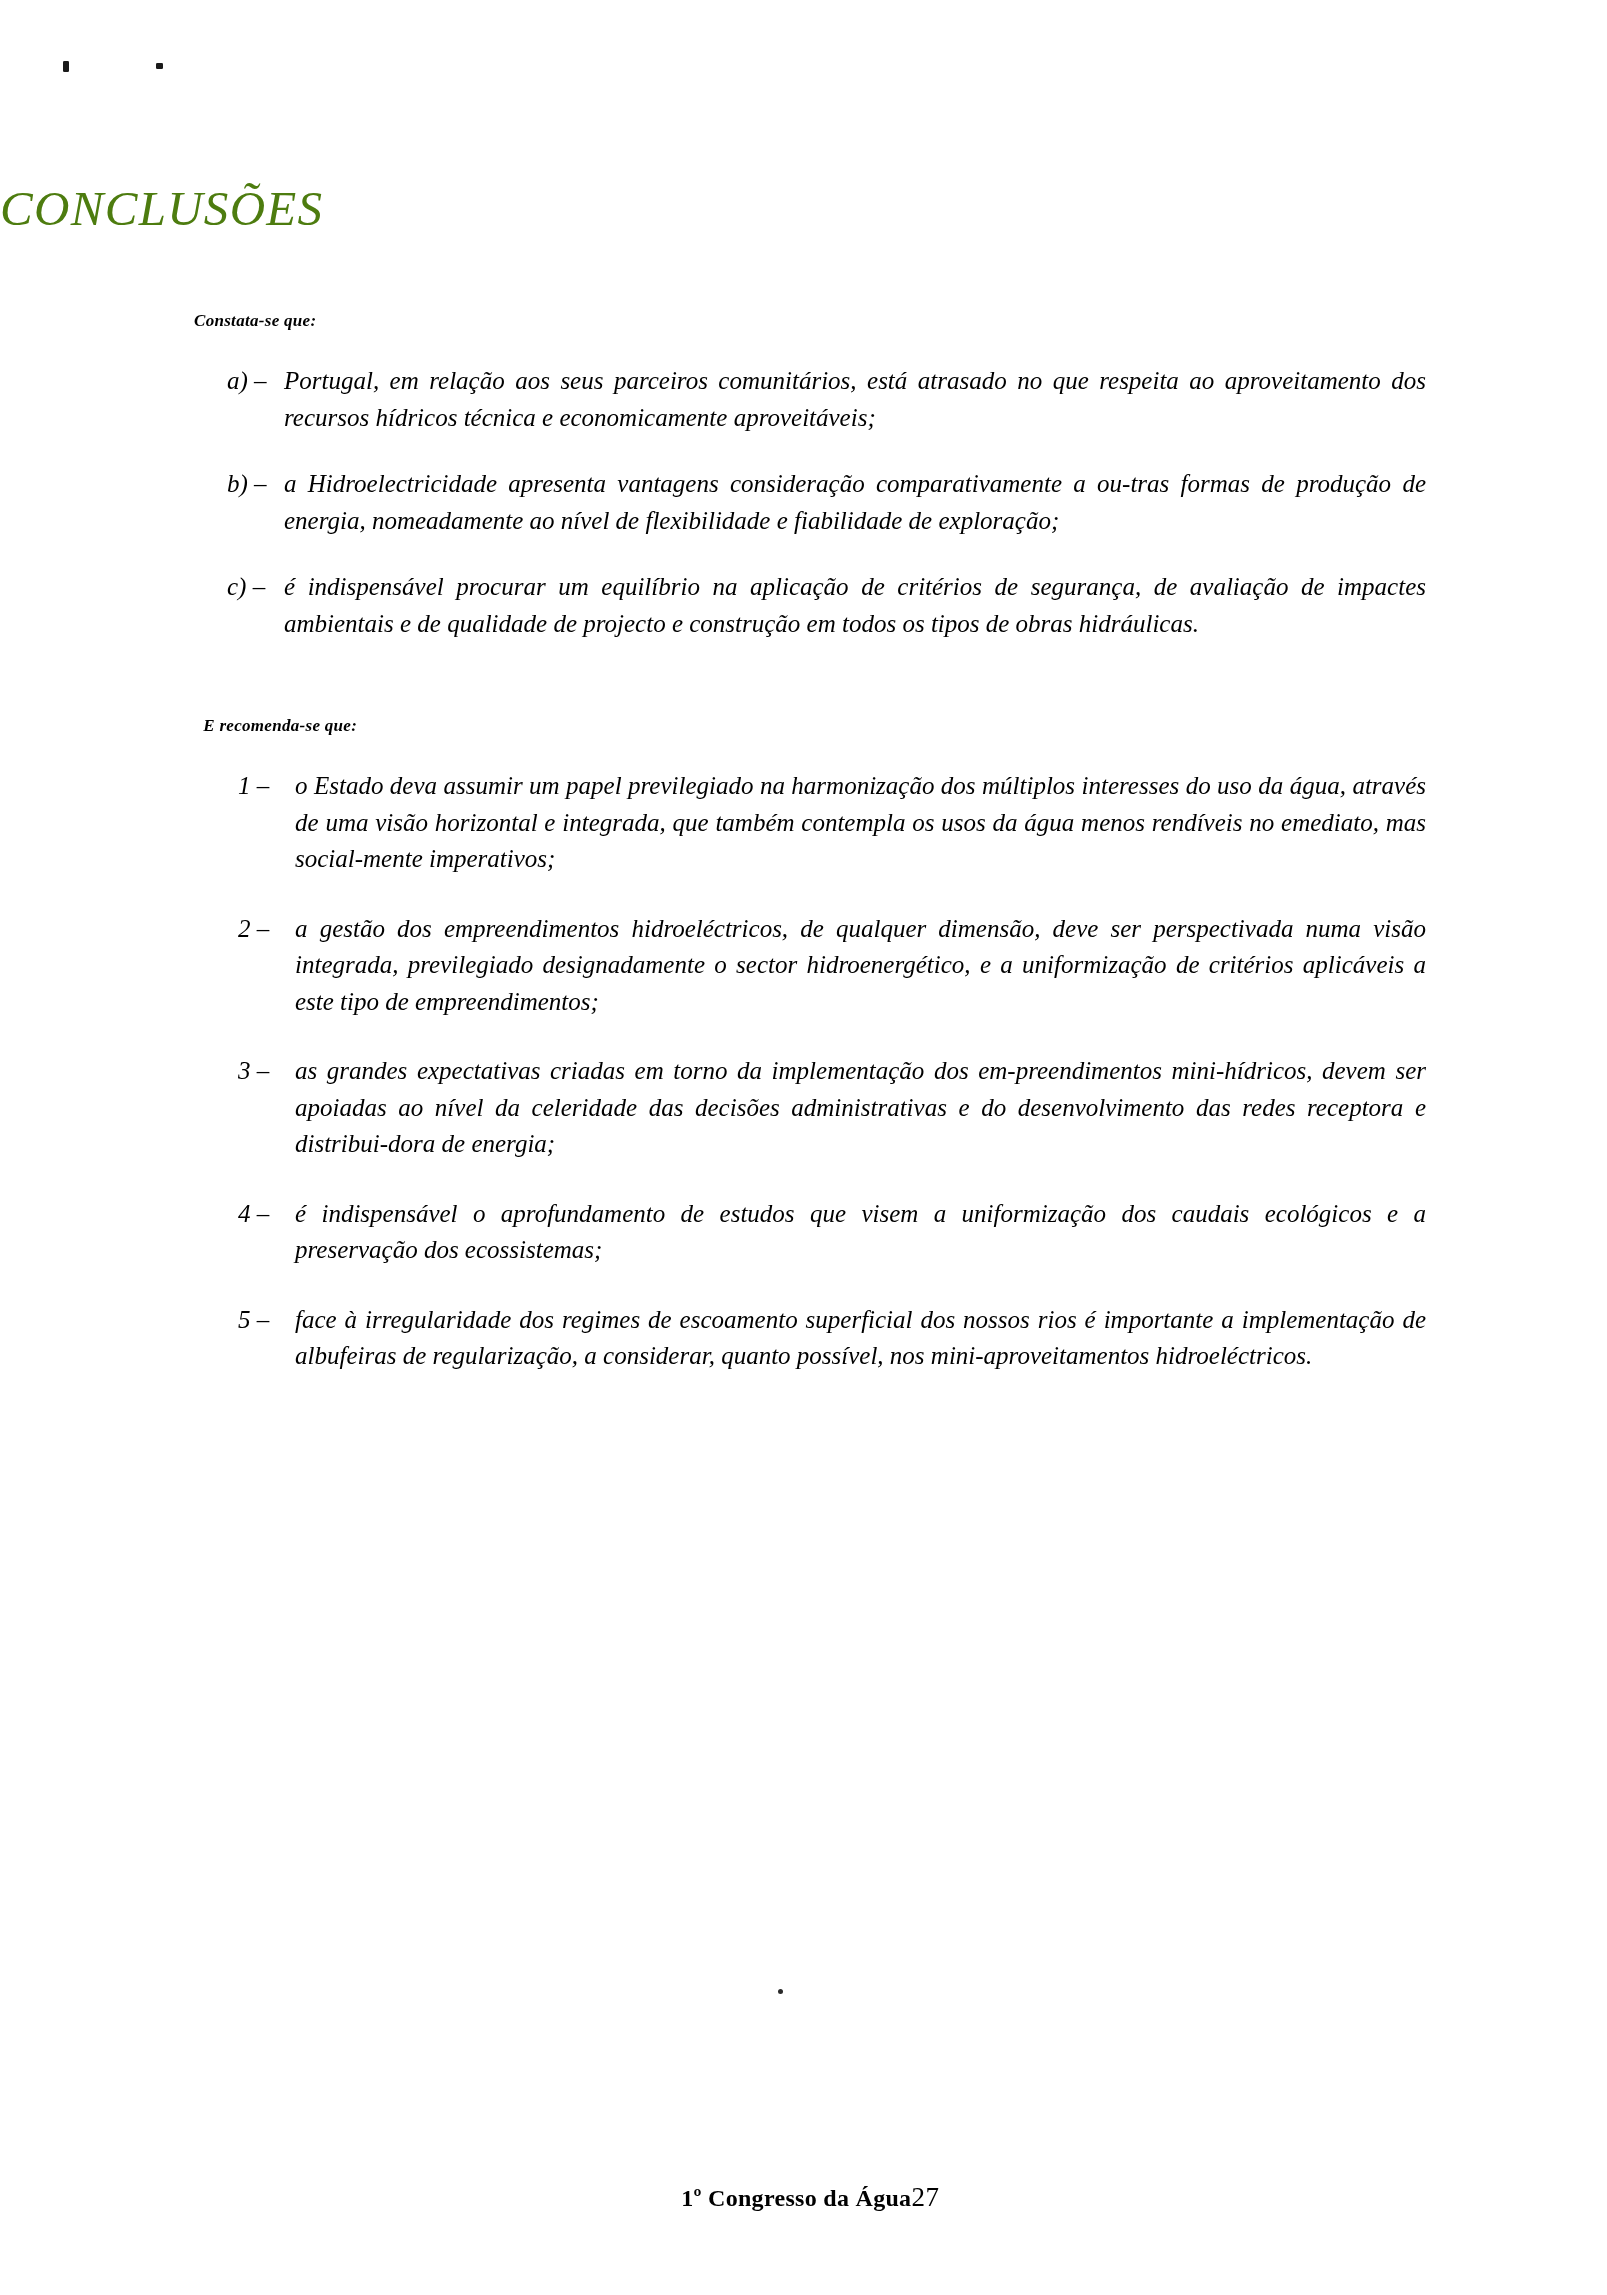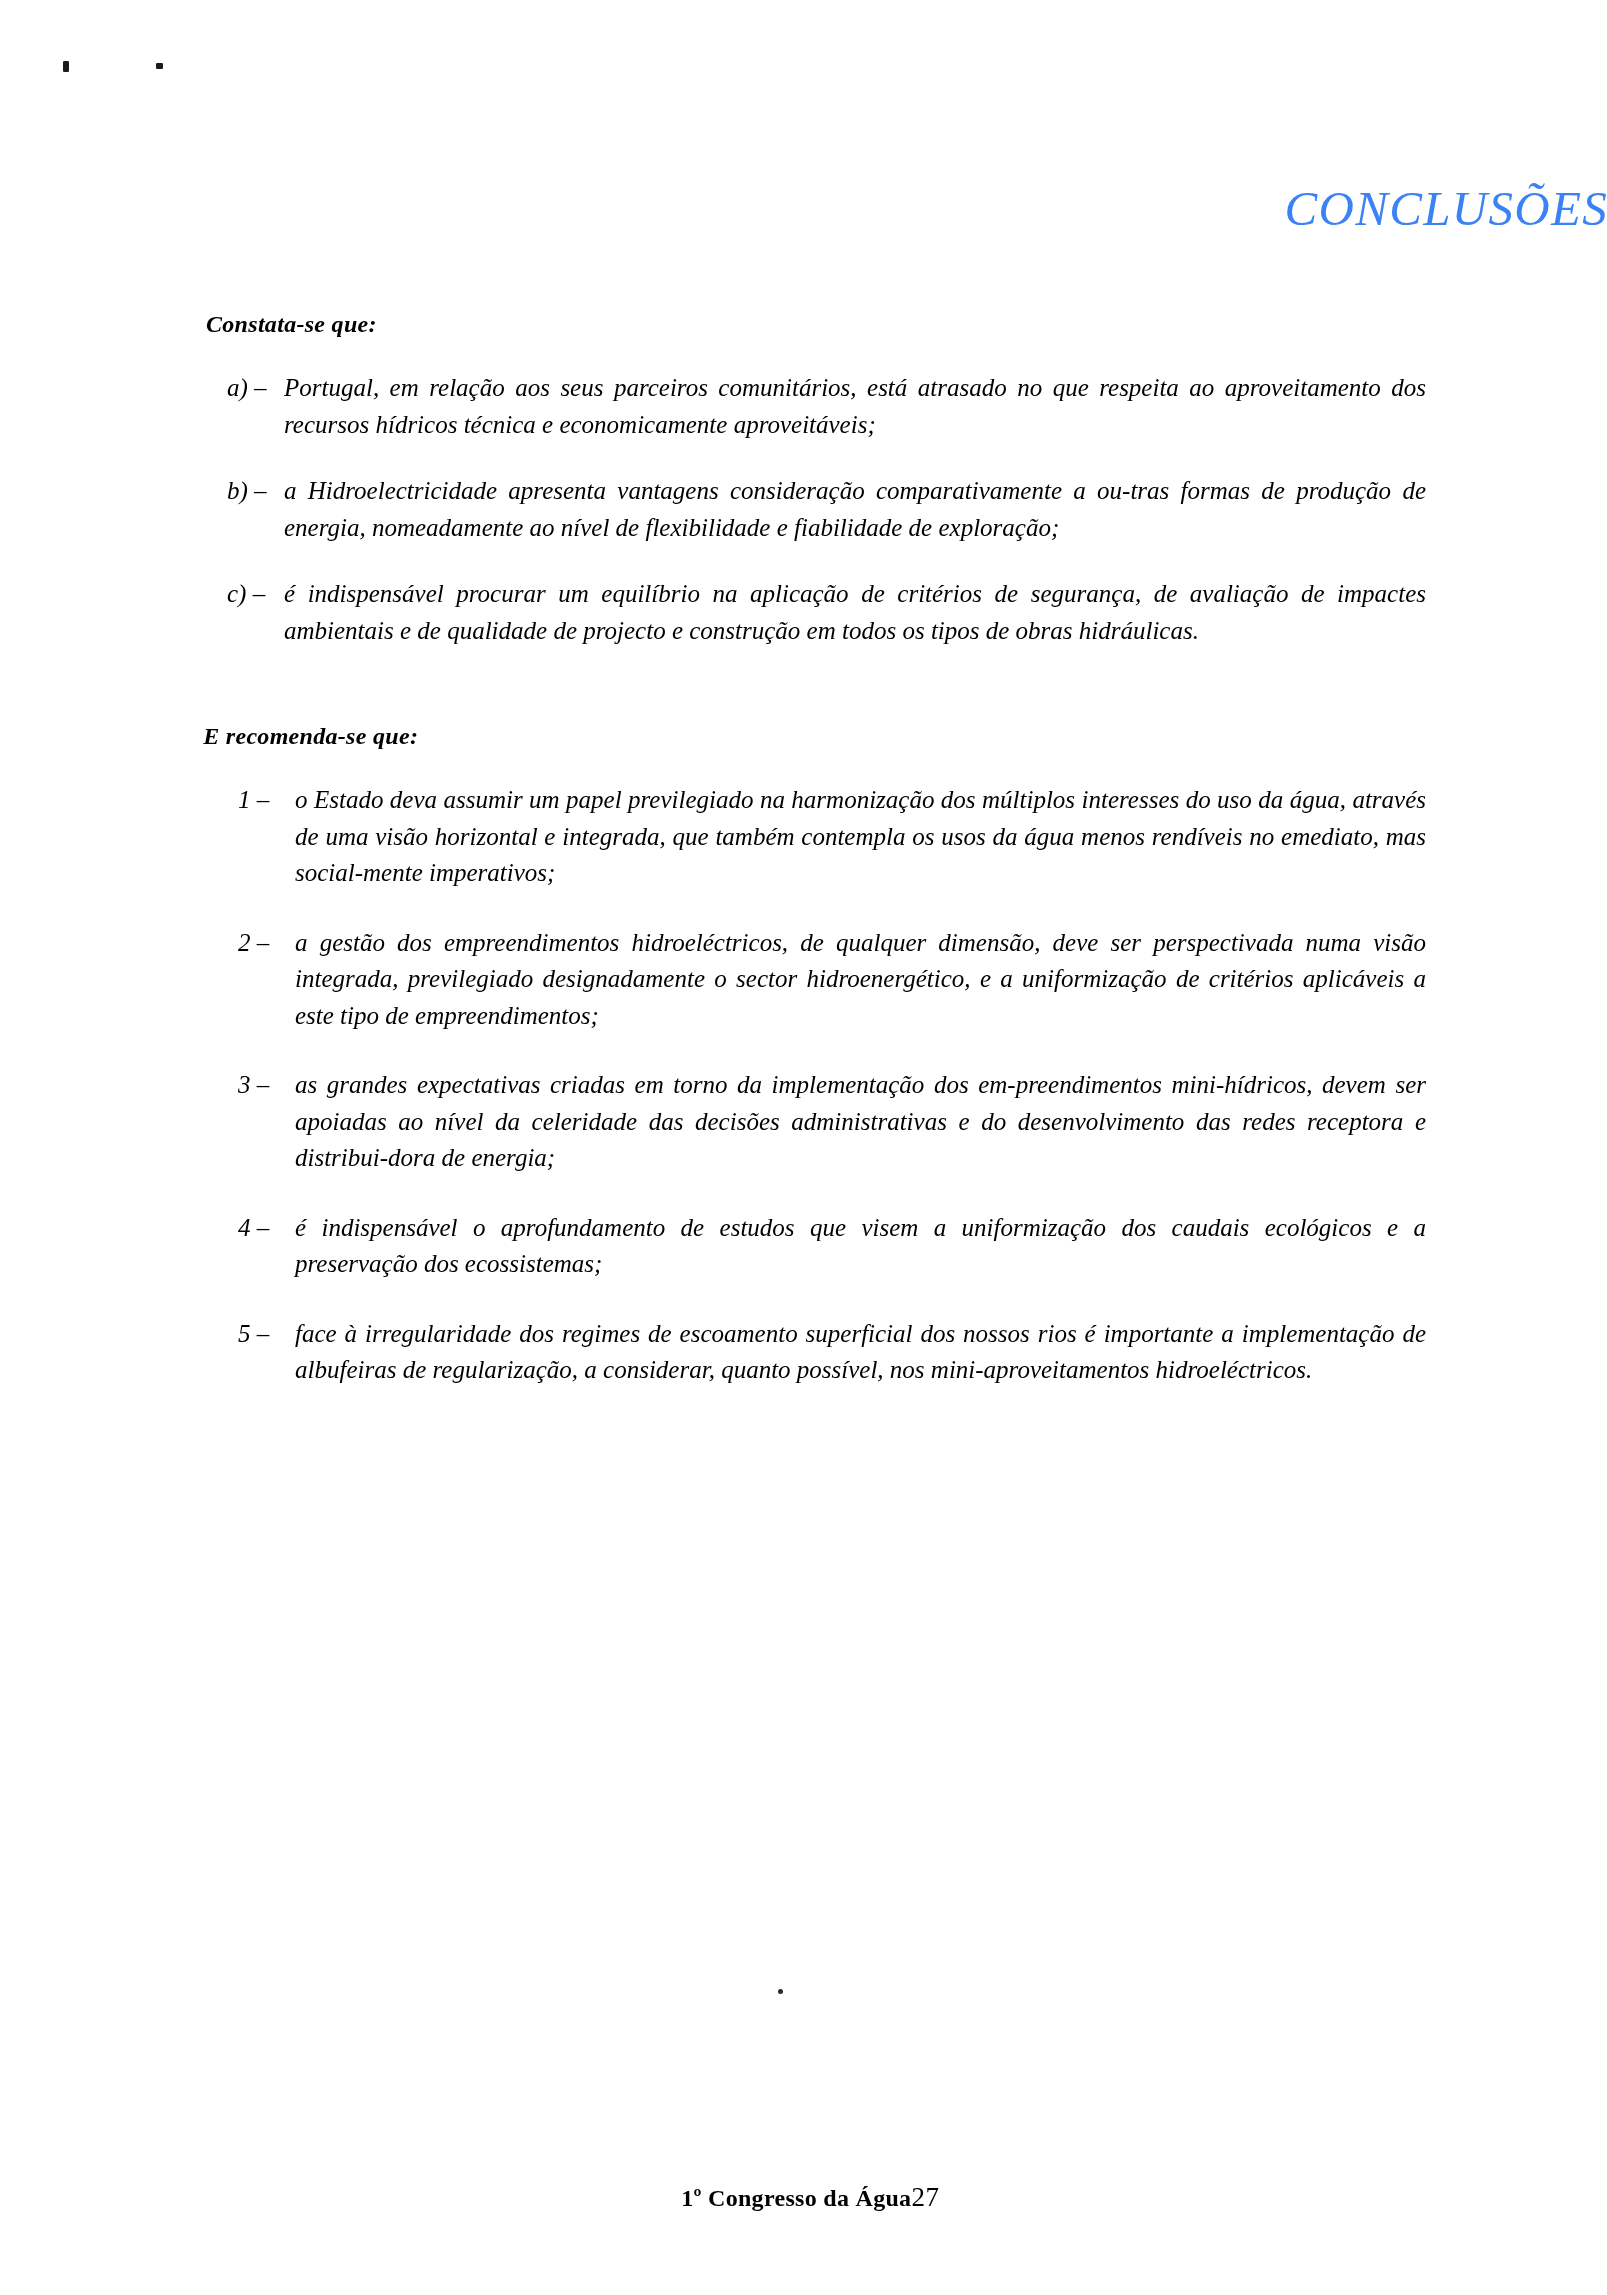--- a/index.html
+++ b/index.html
@@ -28,43 +28,43 @@
     background: #1a1a1a;
   }
   .artifact-a { left: 63px;  top: 61px;  width: 6px;  height: 10.6px; border-radius: 1.3px; }
   .artifact-b { left: 156px; top: 63px;  width: 7.3px; height: 6px;  border-radius: 1.3px; }
 
   .title {
     position: absolute;
     left: 0;
     right: 0;
     top: 147px;
-    text-align: right;
+    text-align: left;
     font-family: "Liberation Serif", "DejaVu Serif", serif;
     font-style: italic;
     font-weight: 400;
     font-size: 49px;
     letter-spacing: 1.3px;
-    color: #3b82f6;
+    color: #4d7c0f;
   }
 
   .content {
     position: absolute;
     left: 190px;
     top: 311px;
     width: 1236px;
   }
 
   .section-head {
     font-family: "Liberation Serif", "DejaVu Serif", serif;
     font-style: italic;
     font-weight: bold;
-    font-size: 24px;
+    font-size: 17px;
     letter-spacing: 0.3px;
-    margin: 16px;
+    margin: 4px;
   }
 
   .head-constata { margin-top: 0px; }
   .head-recomenda { margin-top: 74px; margin-left: 13.2px; }
   .head-conclusao { margin-top: 74px; }
 
   .items {
     margin: 0;
     padding: 0;
     list-style: none;

